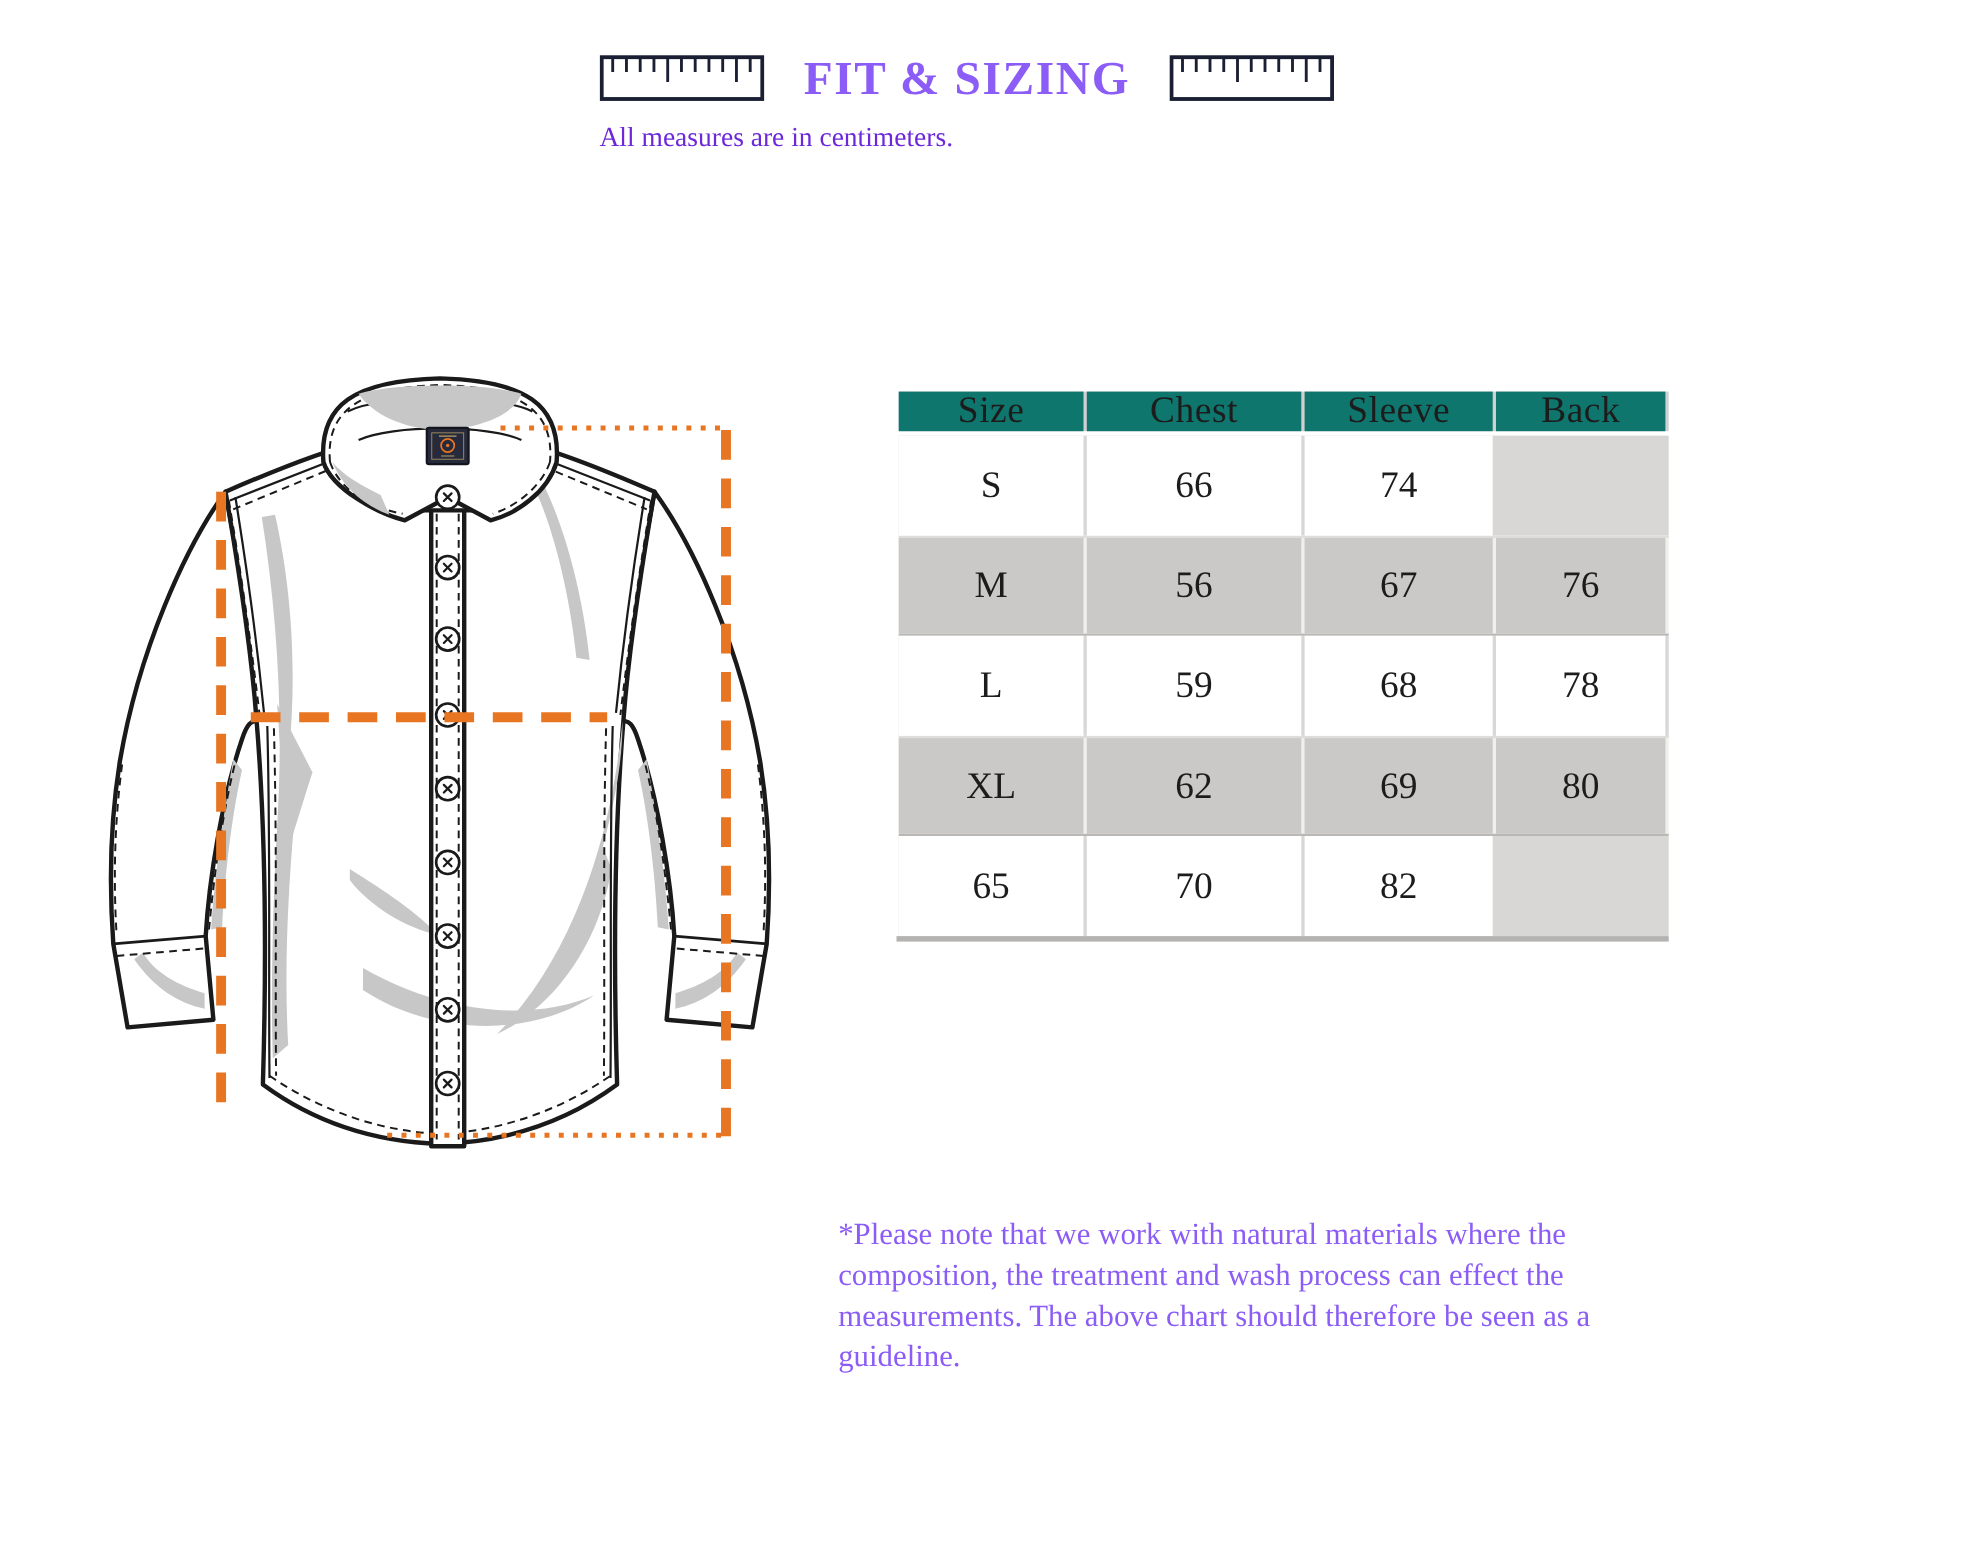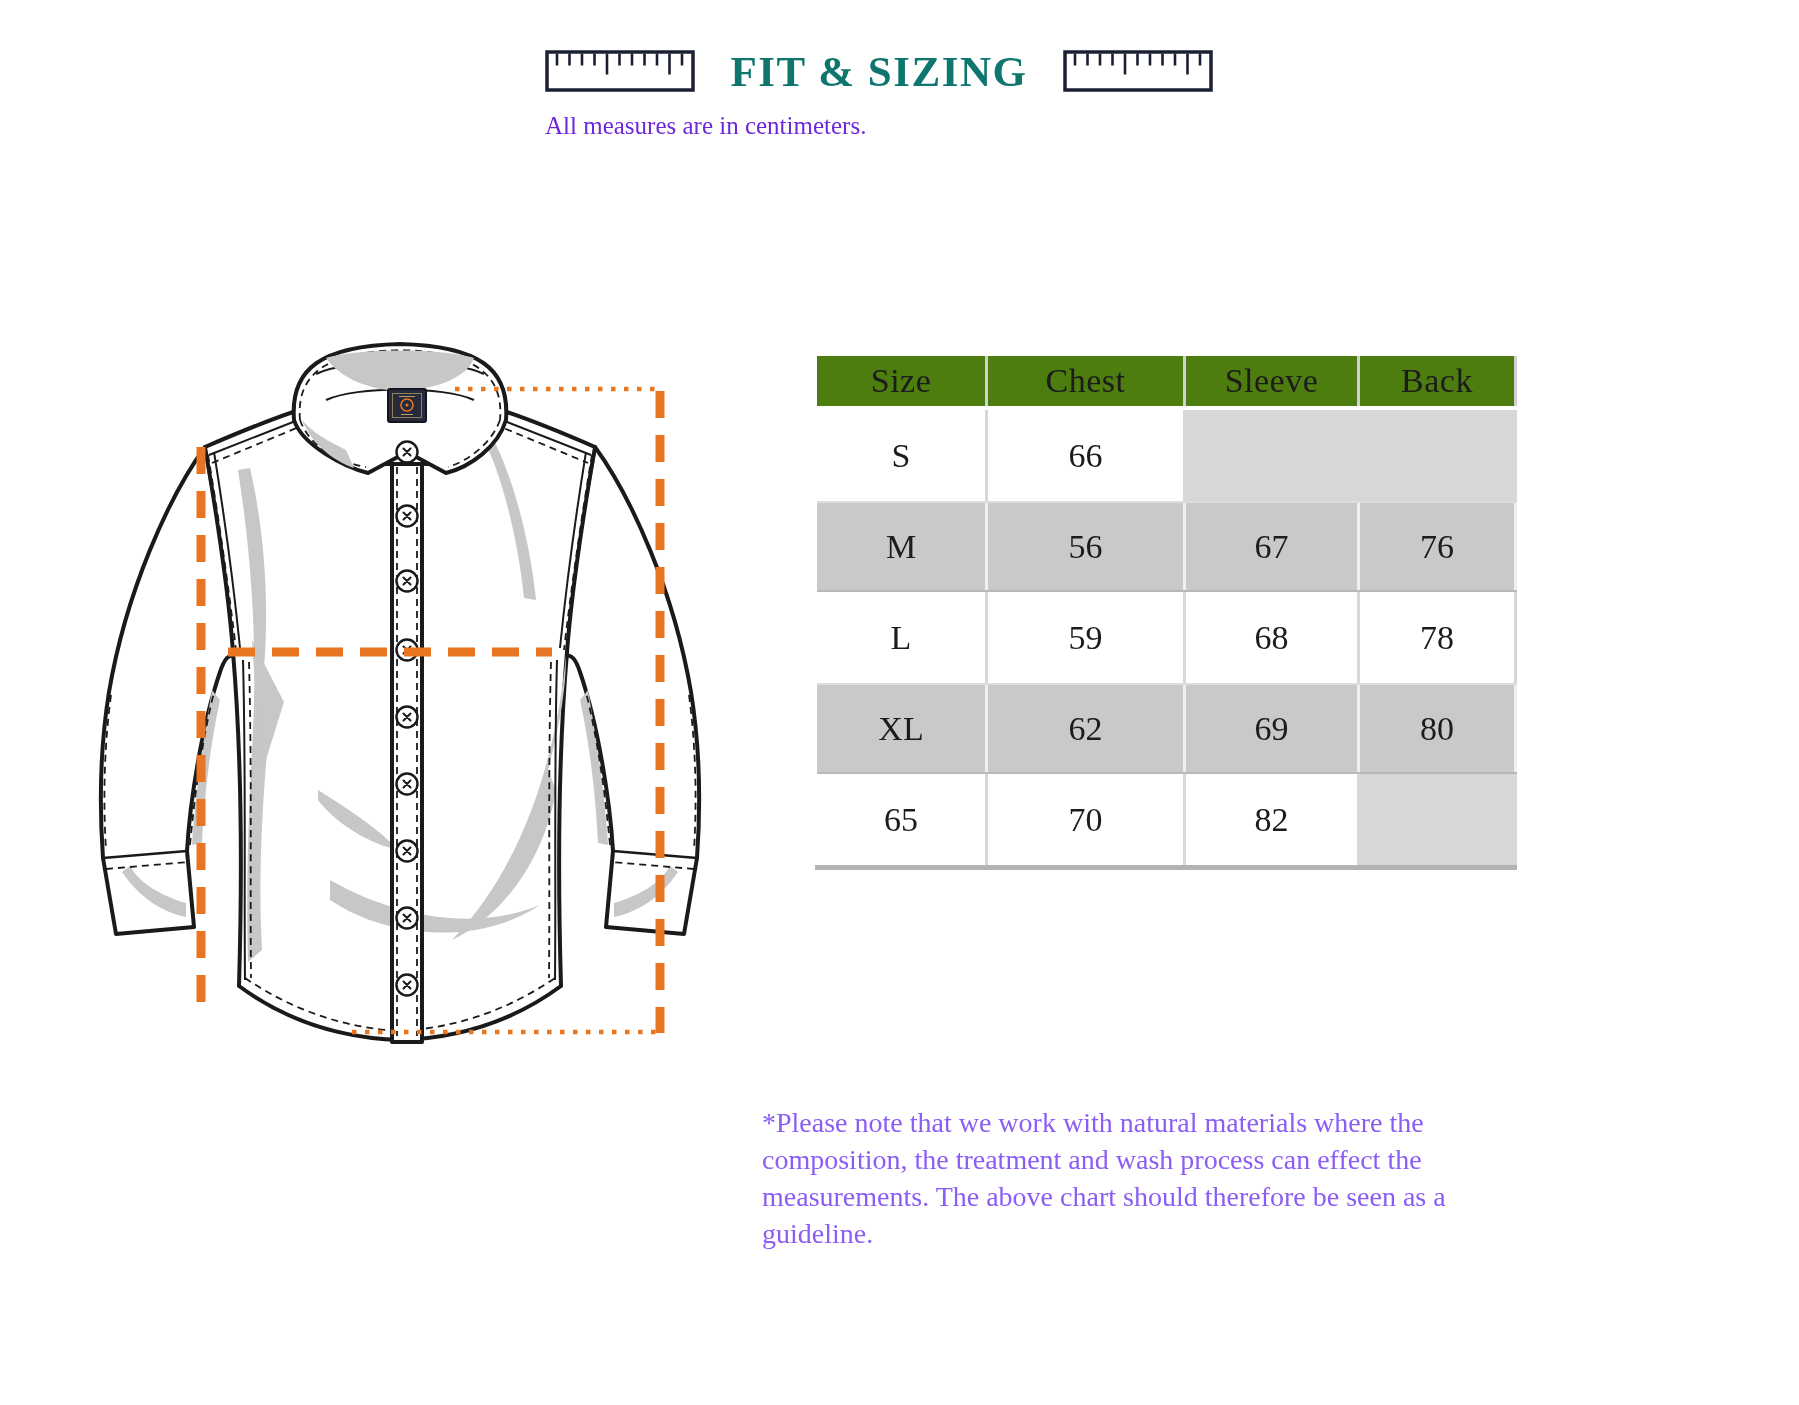--- a/index.html
+++ b/index.html
@@ -6,40 +6,40 @@
   .stage{
     position:relative;width:1799px;height:1405px;background:#ffffff;overflow:hidden;
     font-family:"Liberation Serif","DejaVu Serif",serif;color:#141414;
   }
   
   .title-row{
     position:absolute;left:545px;top:44px;width:668px;height:54px;
     display:flex;align-items:center;justify-content:space-between;
   }
   .page-title{
-    font-size:43px;font-weight:bold;letter-spacing:1.5px;color:#0f766e;
+    font-size:43px;font-weight:bold;letter-spacing:1.5px;color:#8b5cf6;
     margin:0;white-space:nowrap;
   }
   .subtitle{
     position:absolute;left:545px;top:112px;width:668px;text-align:left;
     font-size:25px;color:#6d28d9;
   }
   
   .shirt-svg{position:absolute;left:60px;top:280px;width:700px;height:800px;}
   .fw{fill:#ffffff;stroke:#1a1a1a;stroke-width:4;stroke-linejoin:round;}
   .ln{fill:none;stroke:#1a1a1a;}
   .st{fill:none;stroke:#1a1a1a;stroke-width:1.8;stroke-dasharray:7 5;}
   .sh{fill:#c7c7c7;stroke:none;}
   .or{fill:none;stroke:#e87522;}
   
   .size-table{position:absolute;left:817px;top:356px;width:700px;}
   .t-row{display:grid;grid-template-columns:168px 195px 171px 154px;column-gap:3px;}
   .t-head{background:#d0d0d3;margin-bottom:4px;}
   .t-head .cell{
-    background:#4d7c0f;color:#f4f4f6;height:50px;font-size:31px;letter-spacing:0.5px;
+    background:#0f766e;color:#f4f4f6;height:36px;font-size:31px;letter-spacing:0.5px;
     display:flex;align-items:center;justify-content:center;
   }
   .t-row .cell{display:flex;align-items:center;justify-content:center;font-size:34px;color:#1c1c1c;}
   .row-white{background:#d8d7d5;}
   .row-white .cell{background:#ffffff;height:91px;}
   .row-gray{background:#f0efed;border-top:2px solid #dedddb;border-bottom:2px solid #b9b8b6;}
   .row-gray .cell{background:#cac9c7;height:87px;}
   .t-bottom-rule{position:absolute;left:-2px;bottom:-5px;width:702px;height:5px;background:#b4b3b1;}
   
   .footnote{
@@ -179,20 +179,21 @@
   <div class="size-table">
     <div class="t-row t-head">
       <div class="cell">Size</div>
       <div class="cell">Chest</div>
       <div class="cell">Sleeve</div>
       <div class="cell">Back</div>
     </div>
     <div class="t-row row-white">
       <div class="cell">S</div>
       <div class="cell">66</div>
+      <div class="cell">74</div>
     </div>
     <div class="t-row row-gray">
       <div class="cell">M</div>
       <div class="cell">56</div>
       <div class="cell">67</div>
       <div class="cell">76</div>
     </div>
     <div class="t-row row-white">
       <div class="cell">L</div>
       <div class="cell">59</div>

